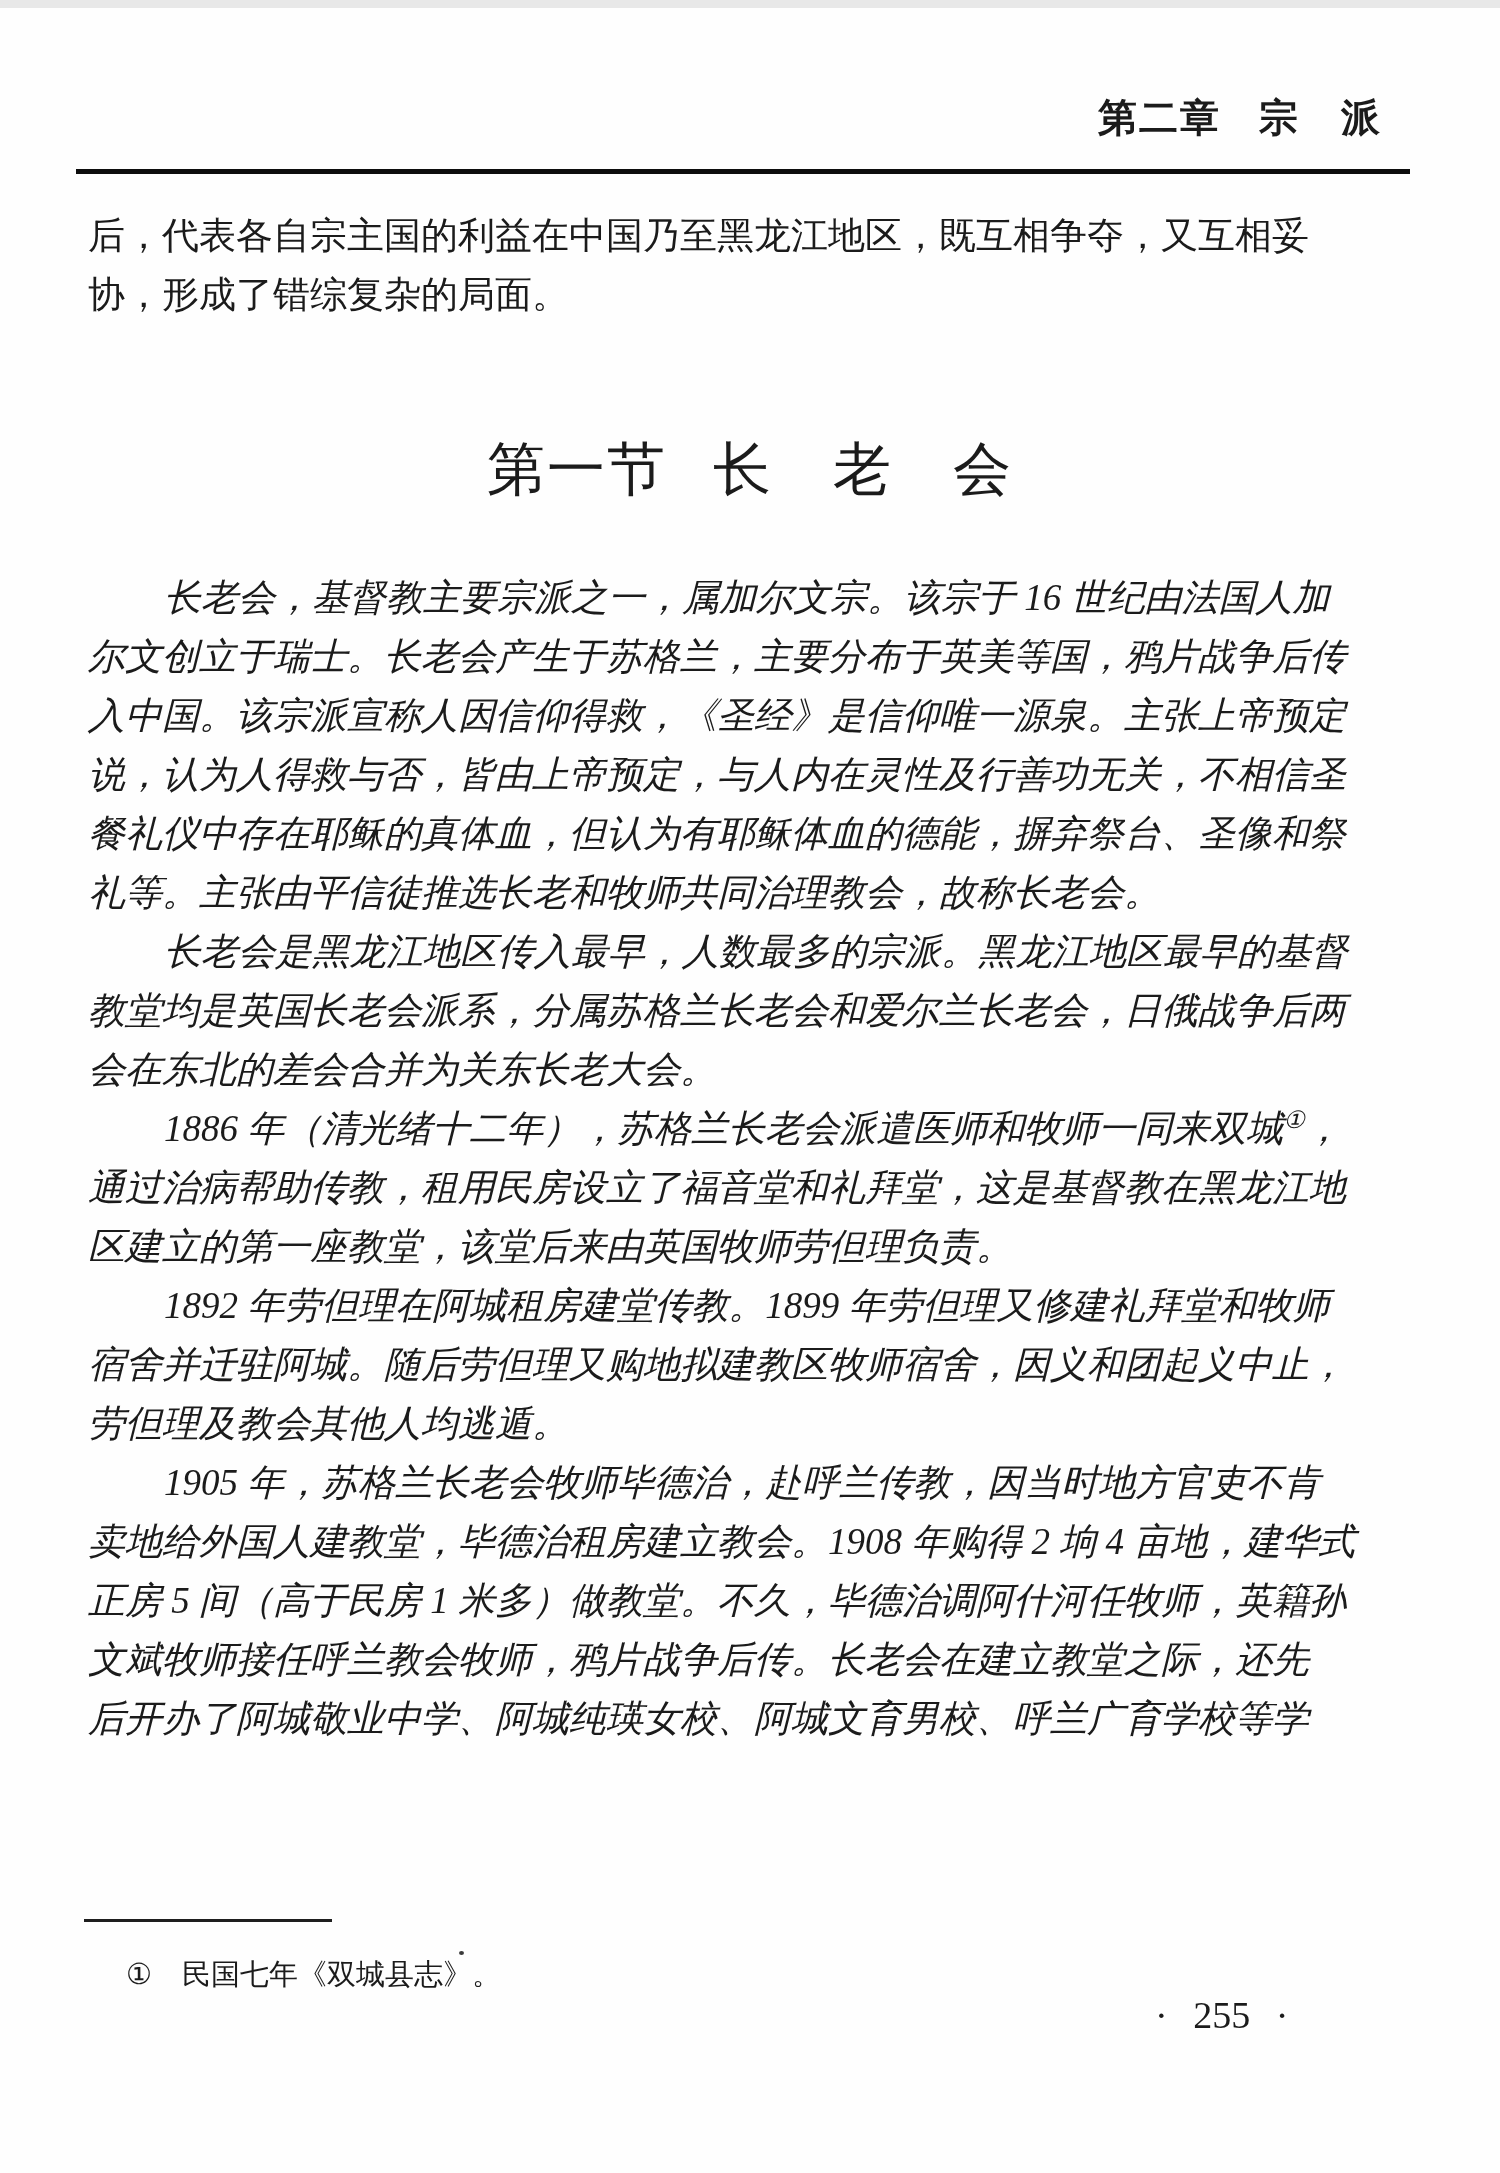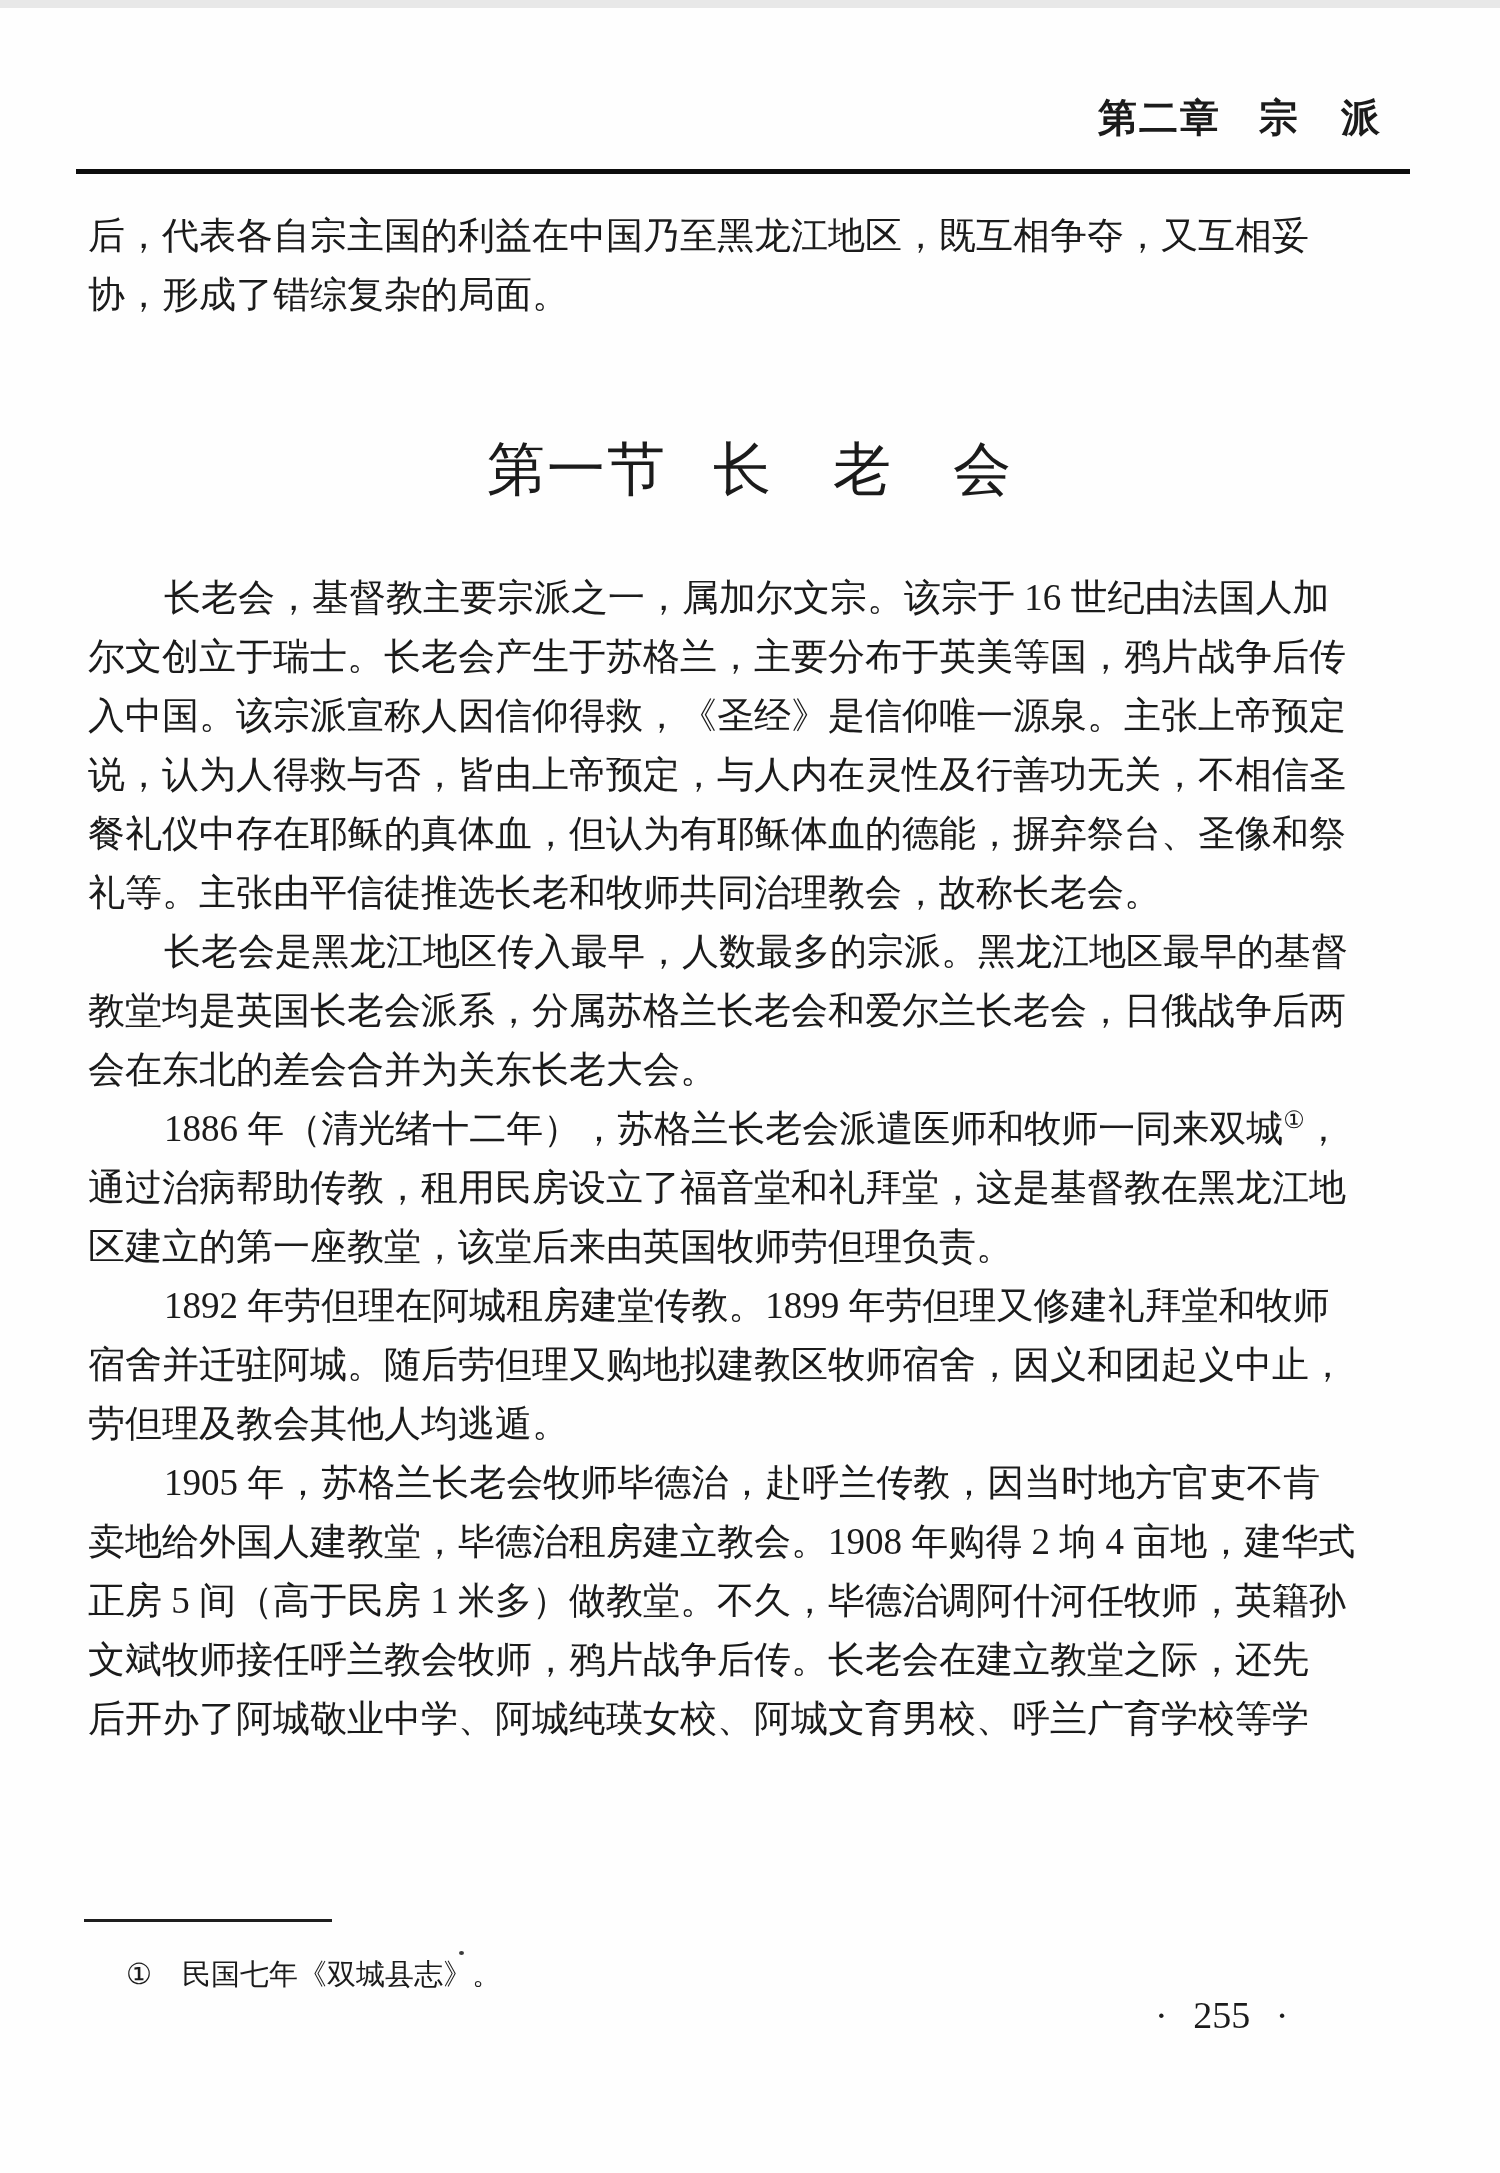--- a/index.html
+++ b/index.html
@@ -30,21 +30,21 @@
   }
   
   .section-title{
     position:absolute;top:424px;left:0;width:100%;
     display:flex;justify-content:center;align-items:center;gap:46px;
     font-size:58px;line-height:76px;font-weight:400;
     letter-spacing:2px;margin:0;
   }
   
   .body-block{
-    position:absolute;top:560px;left:88px;width:1334px;
+    position:absolute;top:560px;left:88px;width:1334px;font-style:italic;
   }
   .text-line{
     height:59px;line-height:59px;font-size:37px;
     white-space:nowrap;
   }
   .text-line.indent{text-indent:76px;}
   sup.fn-ref{font-size:24px;line-height:0;vertical-align:super;}
   
   .footnote-rule{
     position:absolute;top:1911px;left:84px;width:248px;height:3px;

